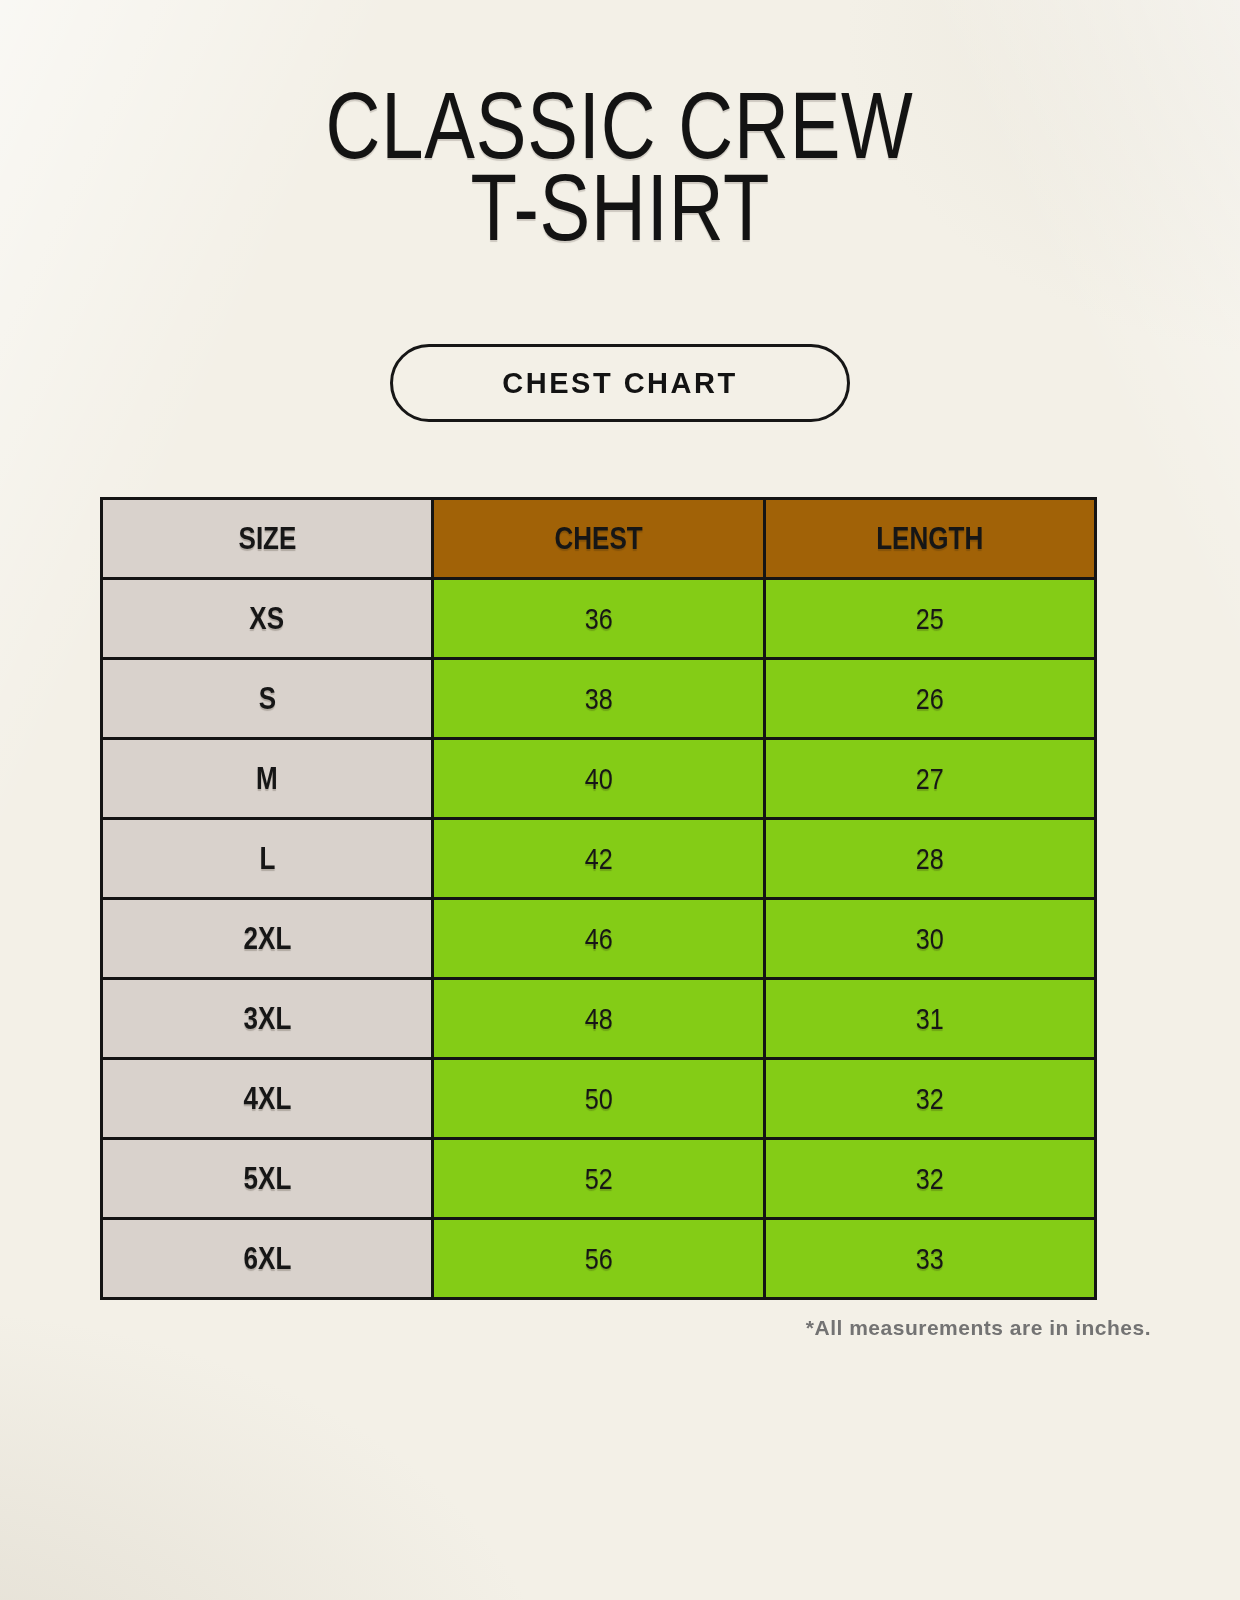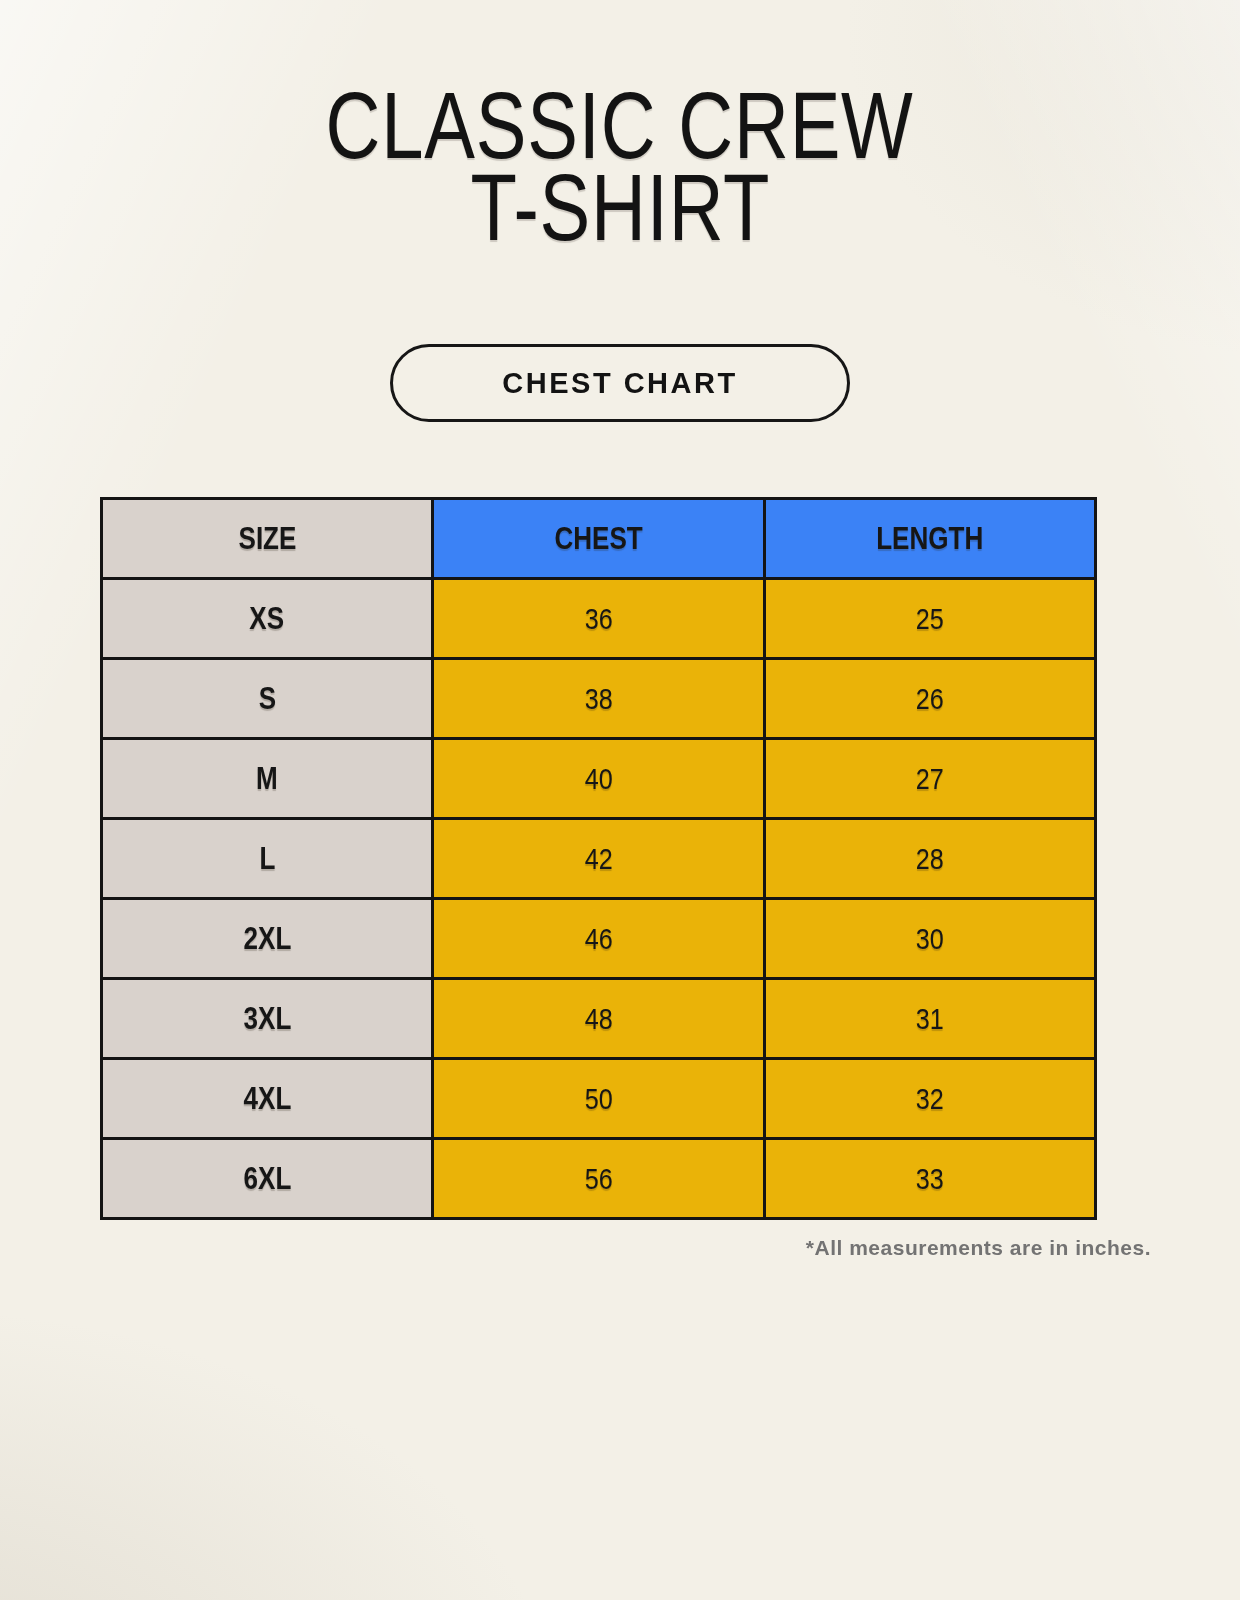--- a/index.html
+++ b/index.html
@@ -71,23 +71,23 @@
   table.size-table td {
     border: 3px solid #141414;
     height: 77px;
     padding: 0;
     text-align: center;
     vertical-align: middle;
     font-size: 31px;
     text-shadow: 0 1.5px 1px rgba(40,30,20,0.22);
   }
   th.size-head       { background: #d9d2cc; }
-  th.pink-head       { background: #3b82f6; }
+  th.pink-head       { background: #a16207; }
   td.size-col        { background: #d9d2cc; }
-  td.val-col         { background: #eab308; text-decoration: underline; }
+  td.val-col         { background: #84cc16; text-decoration: underline; }
 
   .cond {
     display: inline-block;
     transform: scaleX(0.84);
     transform-origin: 50% 50%;
     white-space: nowrap;
   }
   .bold { font-weight: 700; }
   td.val-col .cond { font-weight: 400; font-size: 30px; }
 
@@ -159,20 +159,25 @@
           <td class="size-col"><span class="cond bold">3XL</span></td>
           <td class="val-col"><span class="cond">48</span></td>
           <td class="val-col"><span class="cond">31</span></td>
         </tr>
         <tr>
           <td class="size-col"><span class="cond bold">4XL</span></td>
           <td class="val-col"><span class="cond">50</span></td>
           <td class="val-col"><span class="cond">32</span></td>
         </tr>
         <tr>
+          <td class="size-col"><span class="cond bold">5XL</span></td>
+          <td class="val-col"><span class="cond">52</span></td>
+          <td class="val-col"><span class="cond">32</span></td>
+        </tr>
+        <tr>
           <td class="size-col"><span class="cond bold">6XL</span></td>
           <td class="val-col"><span class="cond">56</span></td>
           <td class="val-col"><span class="cond">33</span></td>
         </tr>
       </tbody>
   </table>
 </div>
 
 <div class="footnote">*All measurements are in inches.</div>
 

